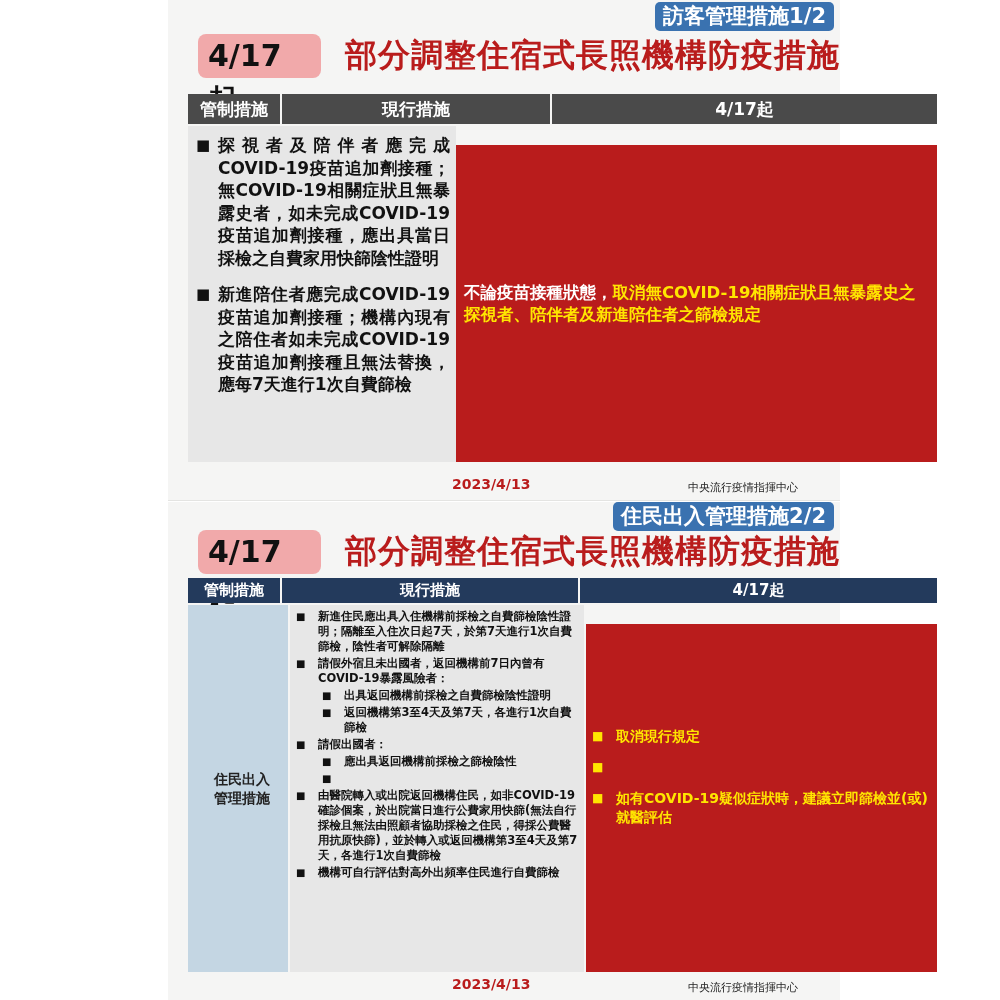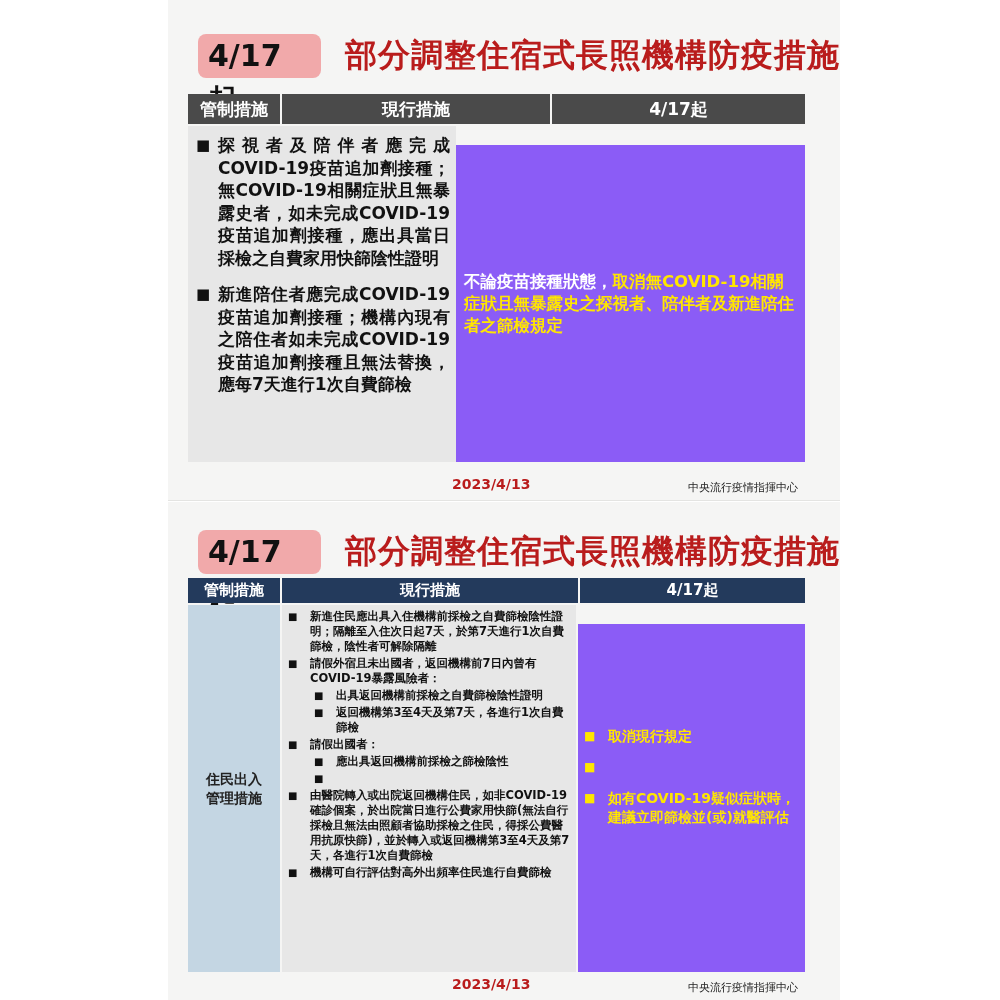--- a/index.html
+++ b/index.html
@@ -20,33 +20,33 @@
   .panel1 .tag { top: 2px; }
   .panel2 .tag { top: -4px; }
   .title-row { position: absolute; left: 30px; display: flex; align-items: center; }
   .panel1 .title-row { top: 34px; }
   .panel2 .title-row { top: 528px; }
   .date-chip {
     background: #f1a9aa; border-radius: 8px; padding: 0 10px; font-size: 30px; font-weight: bold;
     color: #111; line-height: 44px; height: 44px;
   }
   .title-text { font-size: 32px; font-weight: bold; color: #b91c1c; margin-left: 24px; letter-spacing: 1px; white-space: nowrap; }
-  .tbl { position: absolute; left: 20px; width: 617px; }
+  .tbl { position: absolute; left: 20px; width: 749px; }
   .hdr { display: flex; height: 30px; color: #fff; font-size: 17px; font-weight: bold; }
   .hdr div { display: flex; align-items: center; justify-content: center; border-right: 2px solid #f5f5f4; }
   .hdr div:last-child { border-right: none; }
   .panel1 .hdr { background: #4a4a4a; }
   .panel2 .hdr { background: #233a5c; }
   .c1 { width: 92px; flex: none; }
   .c2 { width: 268px; flex: none; }
   .c3 { flex: 1; }
   .body-row { display: flex; margin-top: 2px; }
-  .cell-cat { background: #c4d6e3; display: flex; align-items: center; justify-content: center; text-align: center; color: #222; font-weight: bold; }
+  .cell-cat { background: #c4d6e3; display: flex; align-items: center; justify-content: center; text-align: center; color: #222; font-weight: bold; padding-left: 8px; }
   .cell-cur { background: #e7e7e7; color: #111; font-weight: bold; box-sizing: border-box; }
-  .cell-new { background: #8b5cf6; box-sizing: border-box; display: flex; align-items: center; margin-top: 19px; }
+  .cell-new { background: #b91c1c; box-sizing: border-box; display: flex; align-items: center; margin-top: 19px; }
   .bul { display: flex; }
   .bul .sq { flex: none; }
   .yellow { color: #ffe600; }
   .white { color: #ffffff; }
   .footer-date { position: absolute; font-size: 14px; font-weight: bold; color: #b91c1c; }
   .footer-org { position: absolute; font-size: 11px; font-weight: normal; color: #222; }
   
   .p1-tbl { top: 94px; }
   .p1-body { height: 336px; }
   .p1-cat { font-size: 14px; line-height: 19px; padding: 0 4px; }
@@ -66,20 +66,21 @@
   .p2-new { padding: 0 6px; font-size: 14px; line-height: 19px; font-weight: bold; align-items: center; }
   .p2-new .bul { margin-bottom: 12px; }
   .p2-new .sq { width: 24px; font-size: 12px; }
 </style>
 </head>
 <body>
 
 <div class="divider"></div>
 
 <div class="panel panel1">
+  <div class="tag">訪客管理措施1/2</div>
   <div class="title-row" style="top:34px;">
     <span class="date-chip">4/17起</span>
     <span class="title-text">部分調整住宿式長照機構防疫措施</span>
   </div>
 
   <div class="tbl p1-tbl">
     <div class="hdr">
       <div class="c1">管制措施</div>
       <div class="c2">現行措施</div>
       <div class="c3">4/17起</div>
@@ -101,20 +102,21 @@
         </div>
       </div>
     </div>
   </div>
 
   <div class="footer-date" style="left:284px; top:476px;">2023/4/13</div>
   <div class="footer-org" style="left:520px; top:480px;">中央流行疫情指揮中心</div>
 </div>
 
 <div class="panel panel2">
+  <div class="tag" style="top:0px;">住民出入管理措施2/2</div>
   <div class="title-row" style="top:28px;">
     <span class="date-chip">4/17起</span>
     <span class="title-text">部分調整住宿式長照機構防疫措施</span>
   </div>
 
   <div class="tbl p2-tbl">
     <div class="hdr p2-hdr">
       <div class="c1" style="width:92px;">管制措施</div>
       <div class="c2" style="width:296px;">現行措施</div>
       <div class="c3">4/17起</div>

